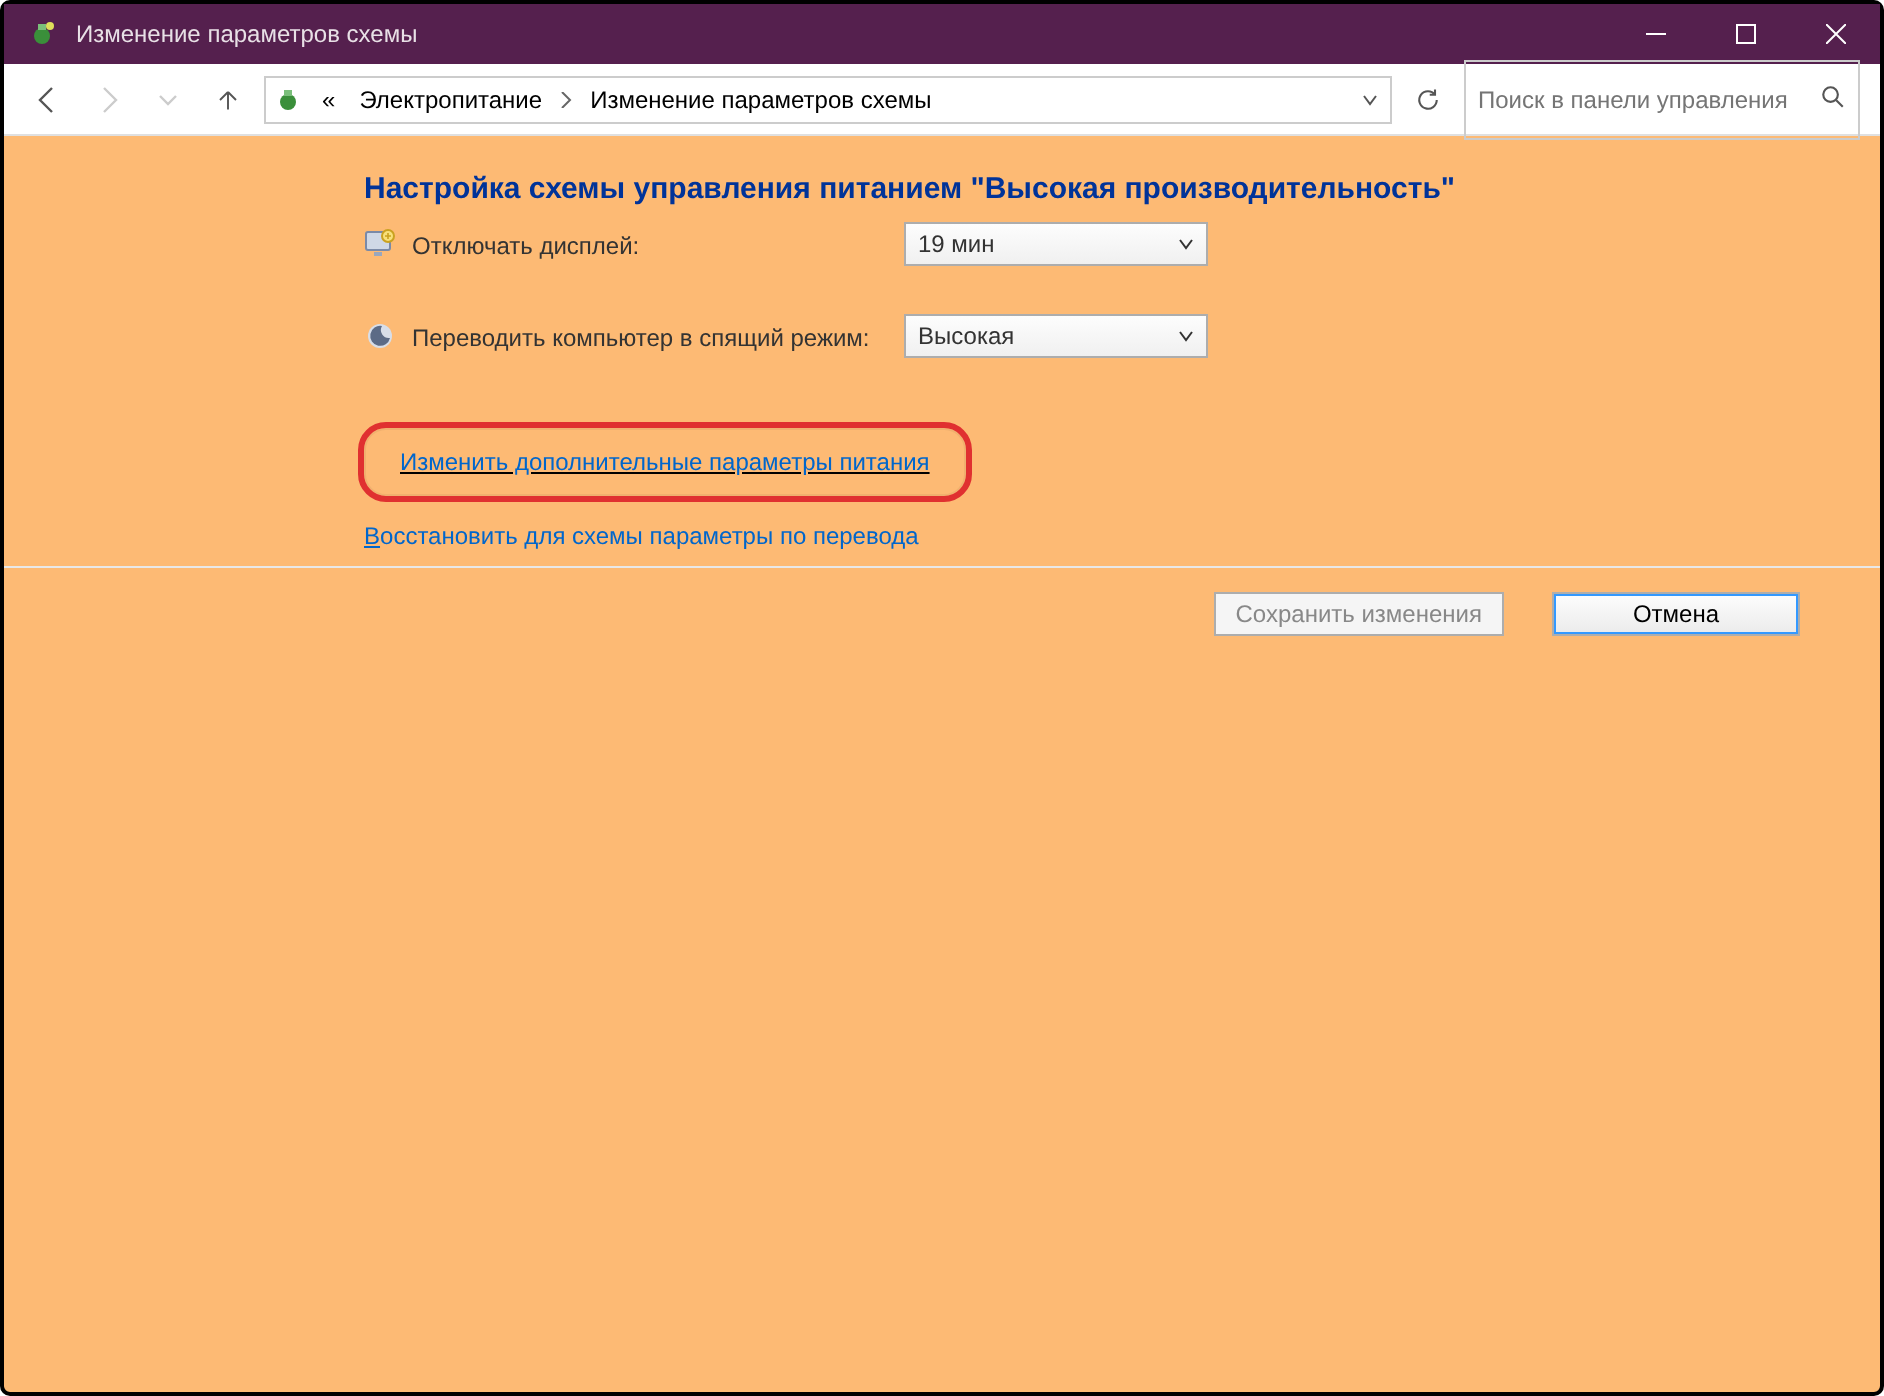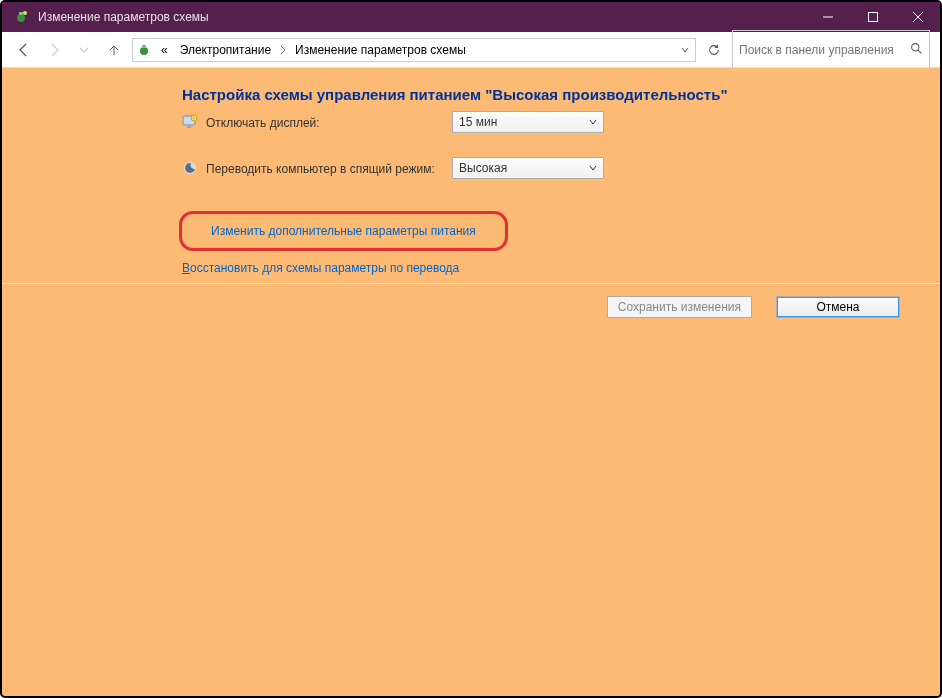--- a/index.html
+++ b/index.html
@@ -35,21 +35,21 @@
     .subhead { color: #333; font-size: 12px; margin-bottom: 30px; }
 
     .settings-grid { display: grid; grid-template-columns: 270px 152px; row-gap: 24px; align-items: center; margin-bottom: 32px; }
     .setting-label { display: flex; align-items: flex-end; gap: 8px; color: #333; font-size: 12px; }
     .setting-label .icon { width: 16px; height: 16px; display: flex; align-items: center; justify-content: center; flex-shrink: 0; }
 
     .dropdown { width: 152px; height: 22px; border: 1px solid #adadad; background: linear-gradient(#fdfdfd, #f0f0f0); display: flex; align-items: center; padding: 0 6px; cursor: pointer; justify-content: space-between; }
     .dropdown-val { font-size: 12px; color: #333; }
 
     
-    .highlight-box { border: 3px solid #e03030; border-radius: 14px; padding: 10px 29px; display: inline-block; margin-left: -3px; margin-bottom: 8px; box-shadow: 0 0 0 1px rgba(0,0,0,0.05) inset; }
+    .highlight-box { border: 3px solid #e03030; border-radius: 14px; padding: 10px 18px; display: inline-block; margin-left: -3px; margin-bottom: 8px; box-shadow: 0 0 0 1px rgba(0,0,0,0.05) inset; text-decoration: underline; }
     .link { color: #0066cc; font-size: 12px; cursor: pointer; text-decoration: none; }
     .link.underline-first::first-letter { text-decoration: underline; }
     .restore-link { display: block; margin-top: 2px; }
 
     
     .button-row { display: flex; justify-content: flex-end; gap: 24px; padding: 12px 40px 14px; }
     .btn { height: 22px; min-width: 124px; border: 1px solid #adadad; background: linear-gradient(#fdfdfd, #ebebeb); font-size: 12px; cursor: pointer; padding: 0 10px; }
     .btn:disabled { color: #888; cursor: default; background: #f5f5f5; }
     .btn.default { box-shadow: 0 0 0 1px #3399ff inset; }
   </style>
@@ -156,21 +156,21 @@
               <svg width="16" height="16" viewBox="0 0 16 16">
                 <rect x="1" y="2" width="12" height="9" rx="1" fill="#cfd8e6" stroke="#7a8aa8"></rect>
                 <rect x="5" y="12" width="4" height="2" fill="#9aa7bd"></rect>
                 <circle cx="12" cy="4" r="3" fill="#f7e07a" stroke="#caa220"></circle>
                 <path d="M10.5 4 H13.5 M12 2.5 V5.5" stroke="#caa220" stroke-width="0.8"></path>
               </svg>
             </span>
             <span>Отключать дисплей:</span>
           </div>
           <div class="dropdown">
-            <span class="dropdown-val">15 мин</span>
+            <span class="dropdown-val">19 мин</span>
             <svg width="8" height="8" viewBox="0 0 8 8">
                 <path d="M1 2 L4 6 L7 2" fill="none" stroke="#333" stroke-width="1"></path>
               </svg>
           </div>
 
           <div class="setting-label">
             <span class="icon">
               <svg width="16" height="16" viewBox="0 0 16 16">
                 <circle cx="8" cy="8" r="6" fill="#d8dee8"></circle>
                 <path d="M9 3 A5 5 0 1 0 13 9 A4 4 0 0 1 9 3 Z" fill="#5c6b86"></path>

